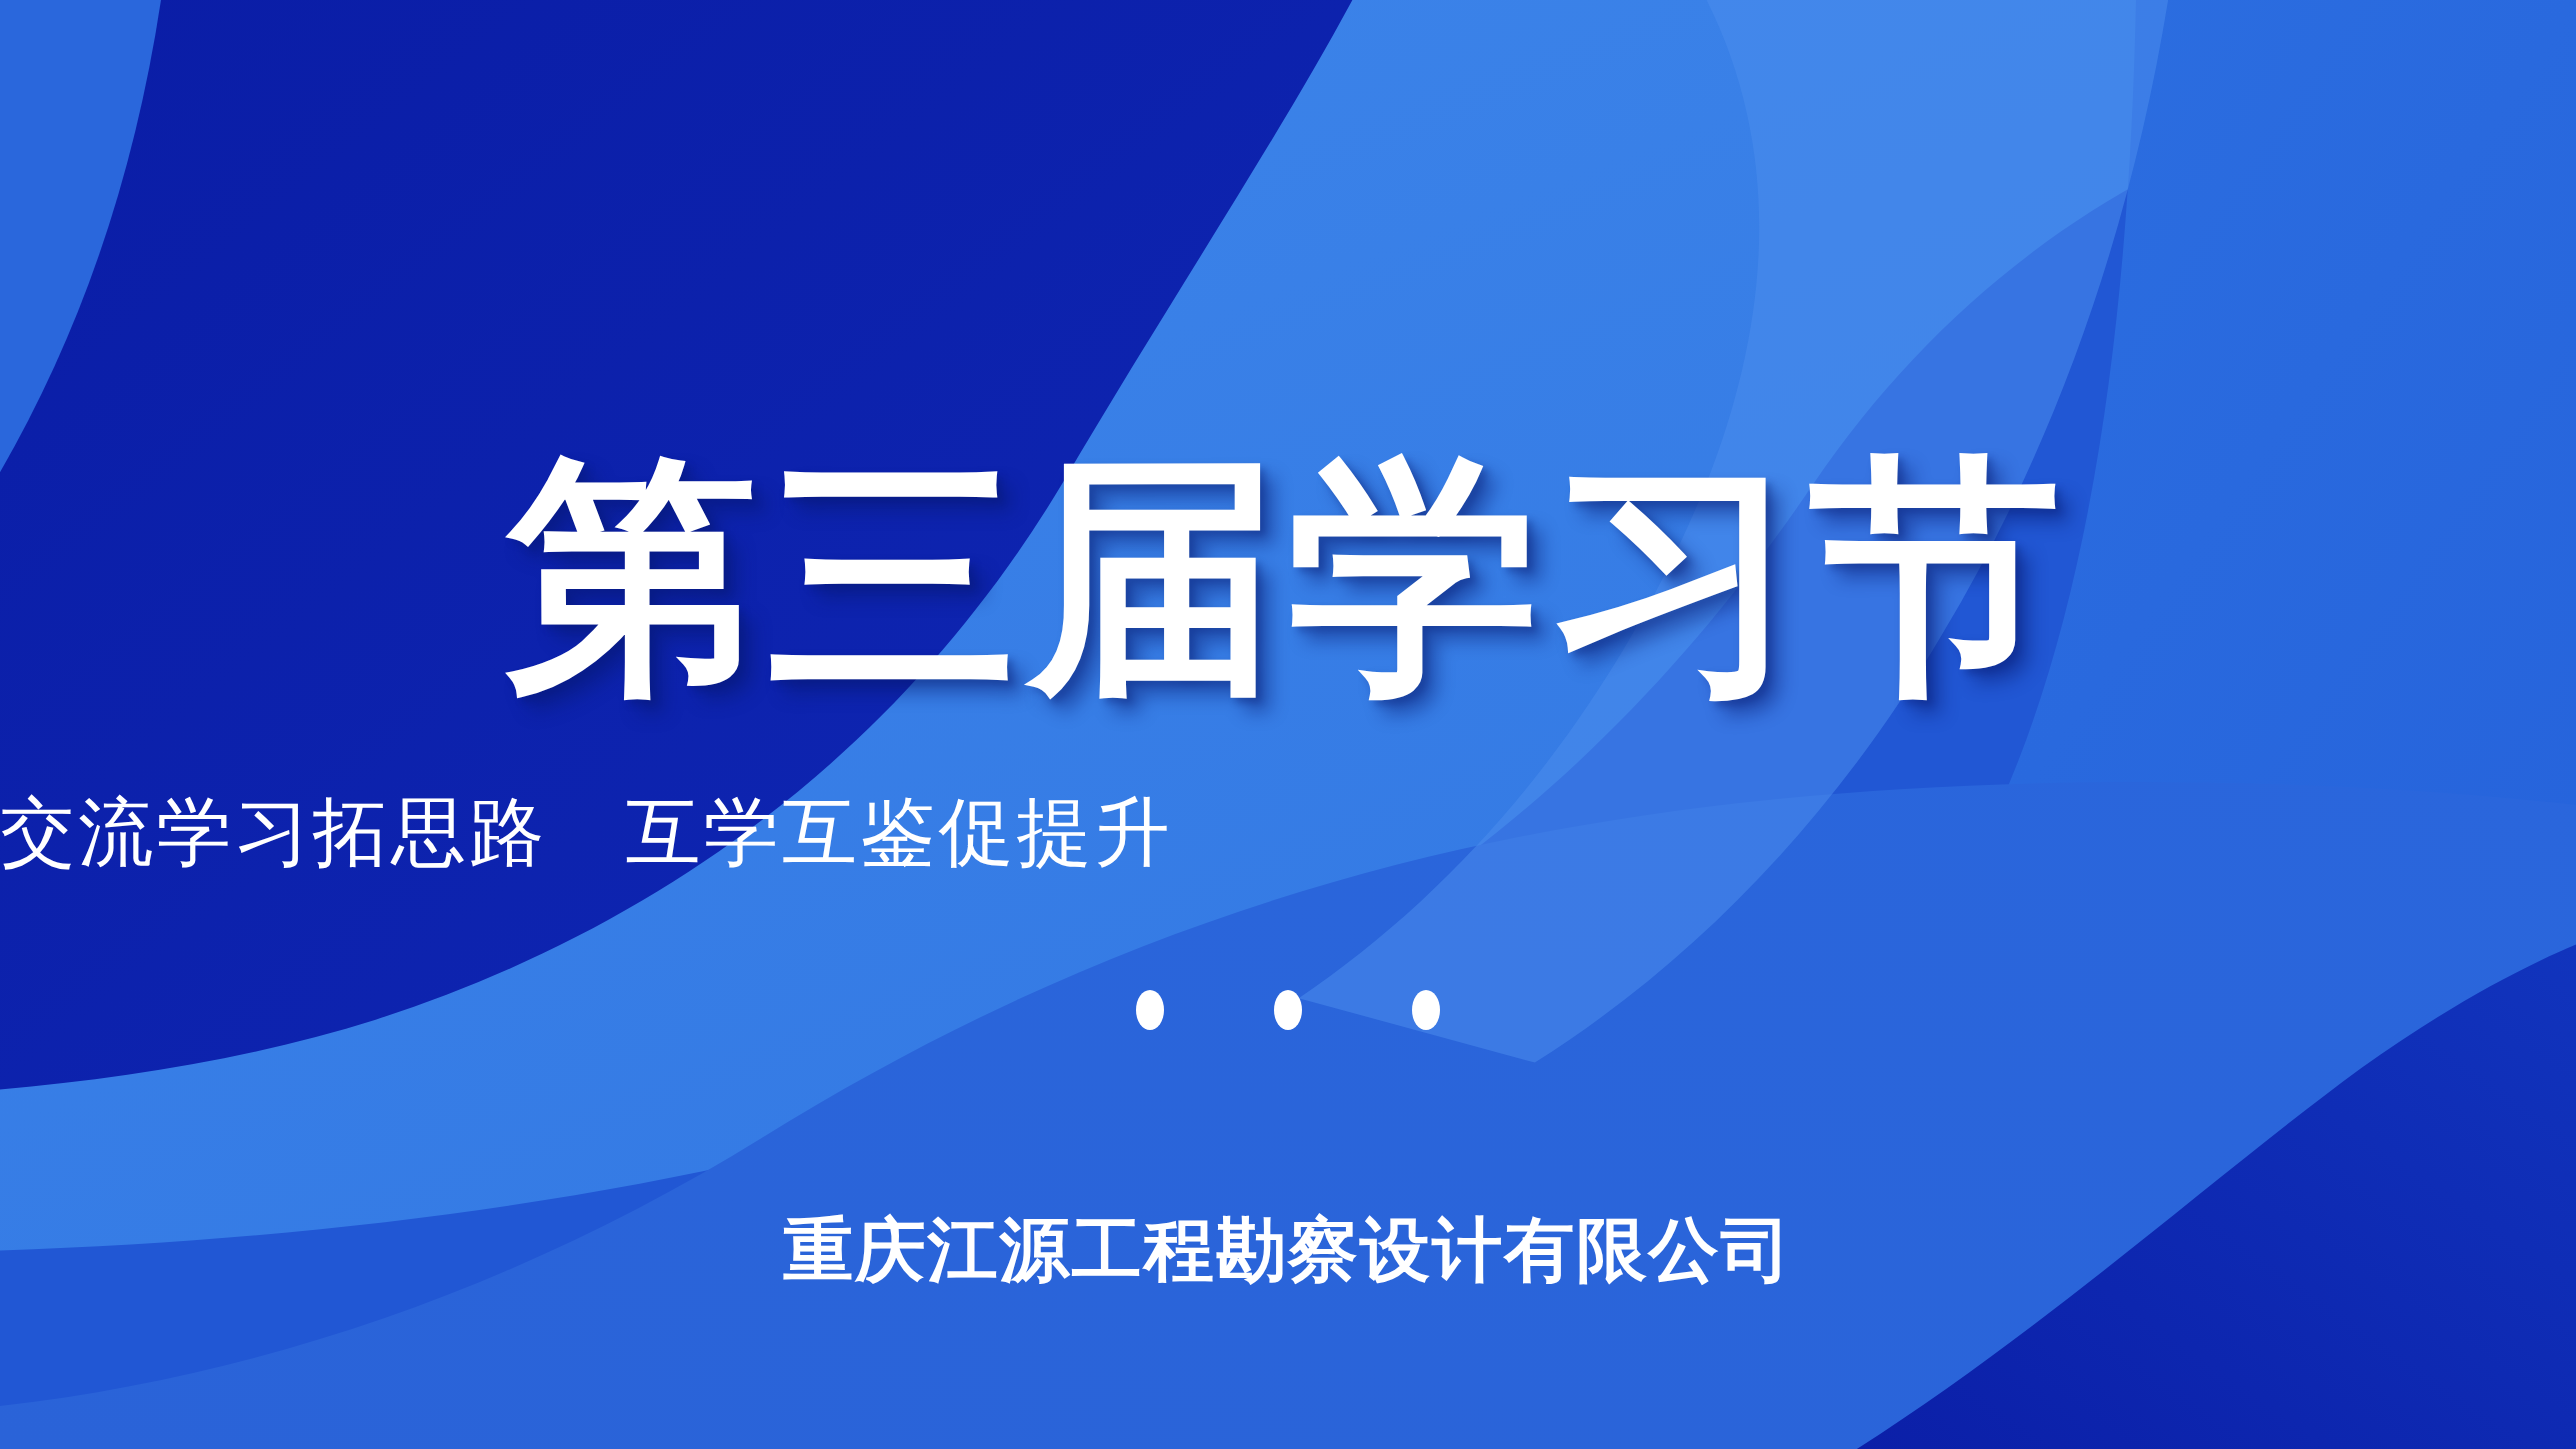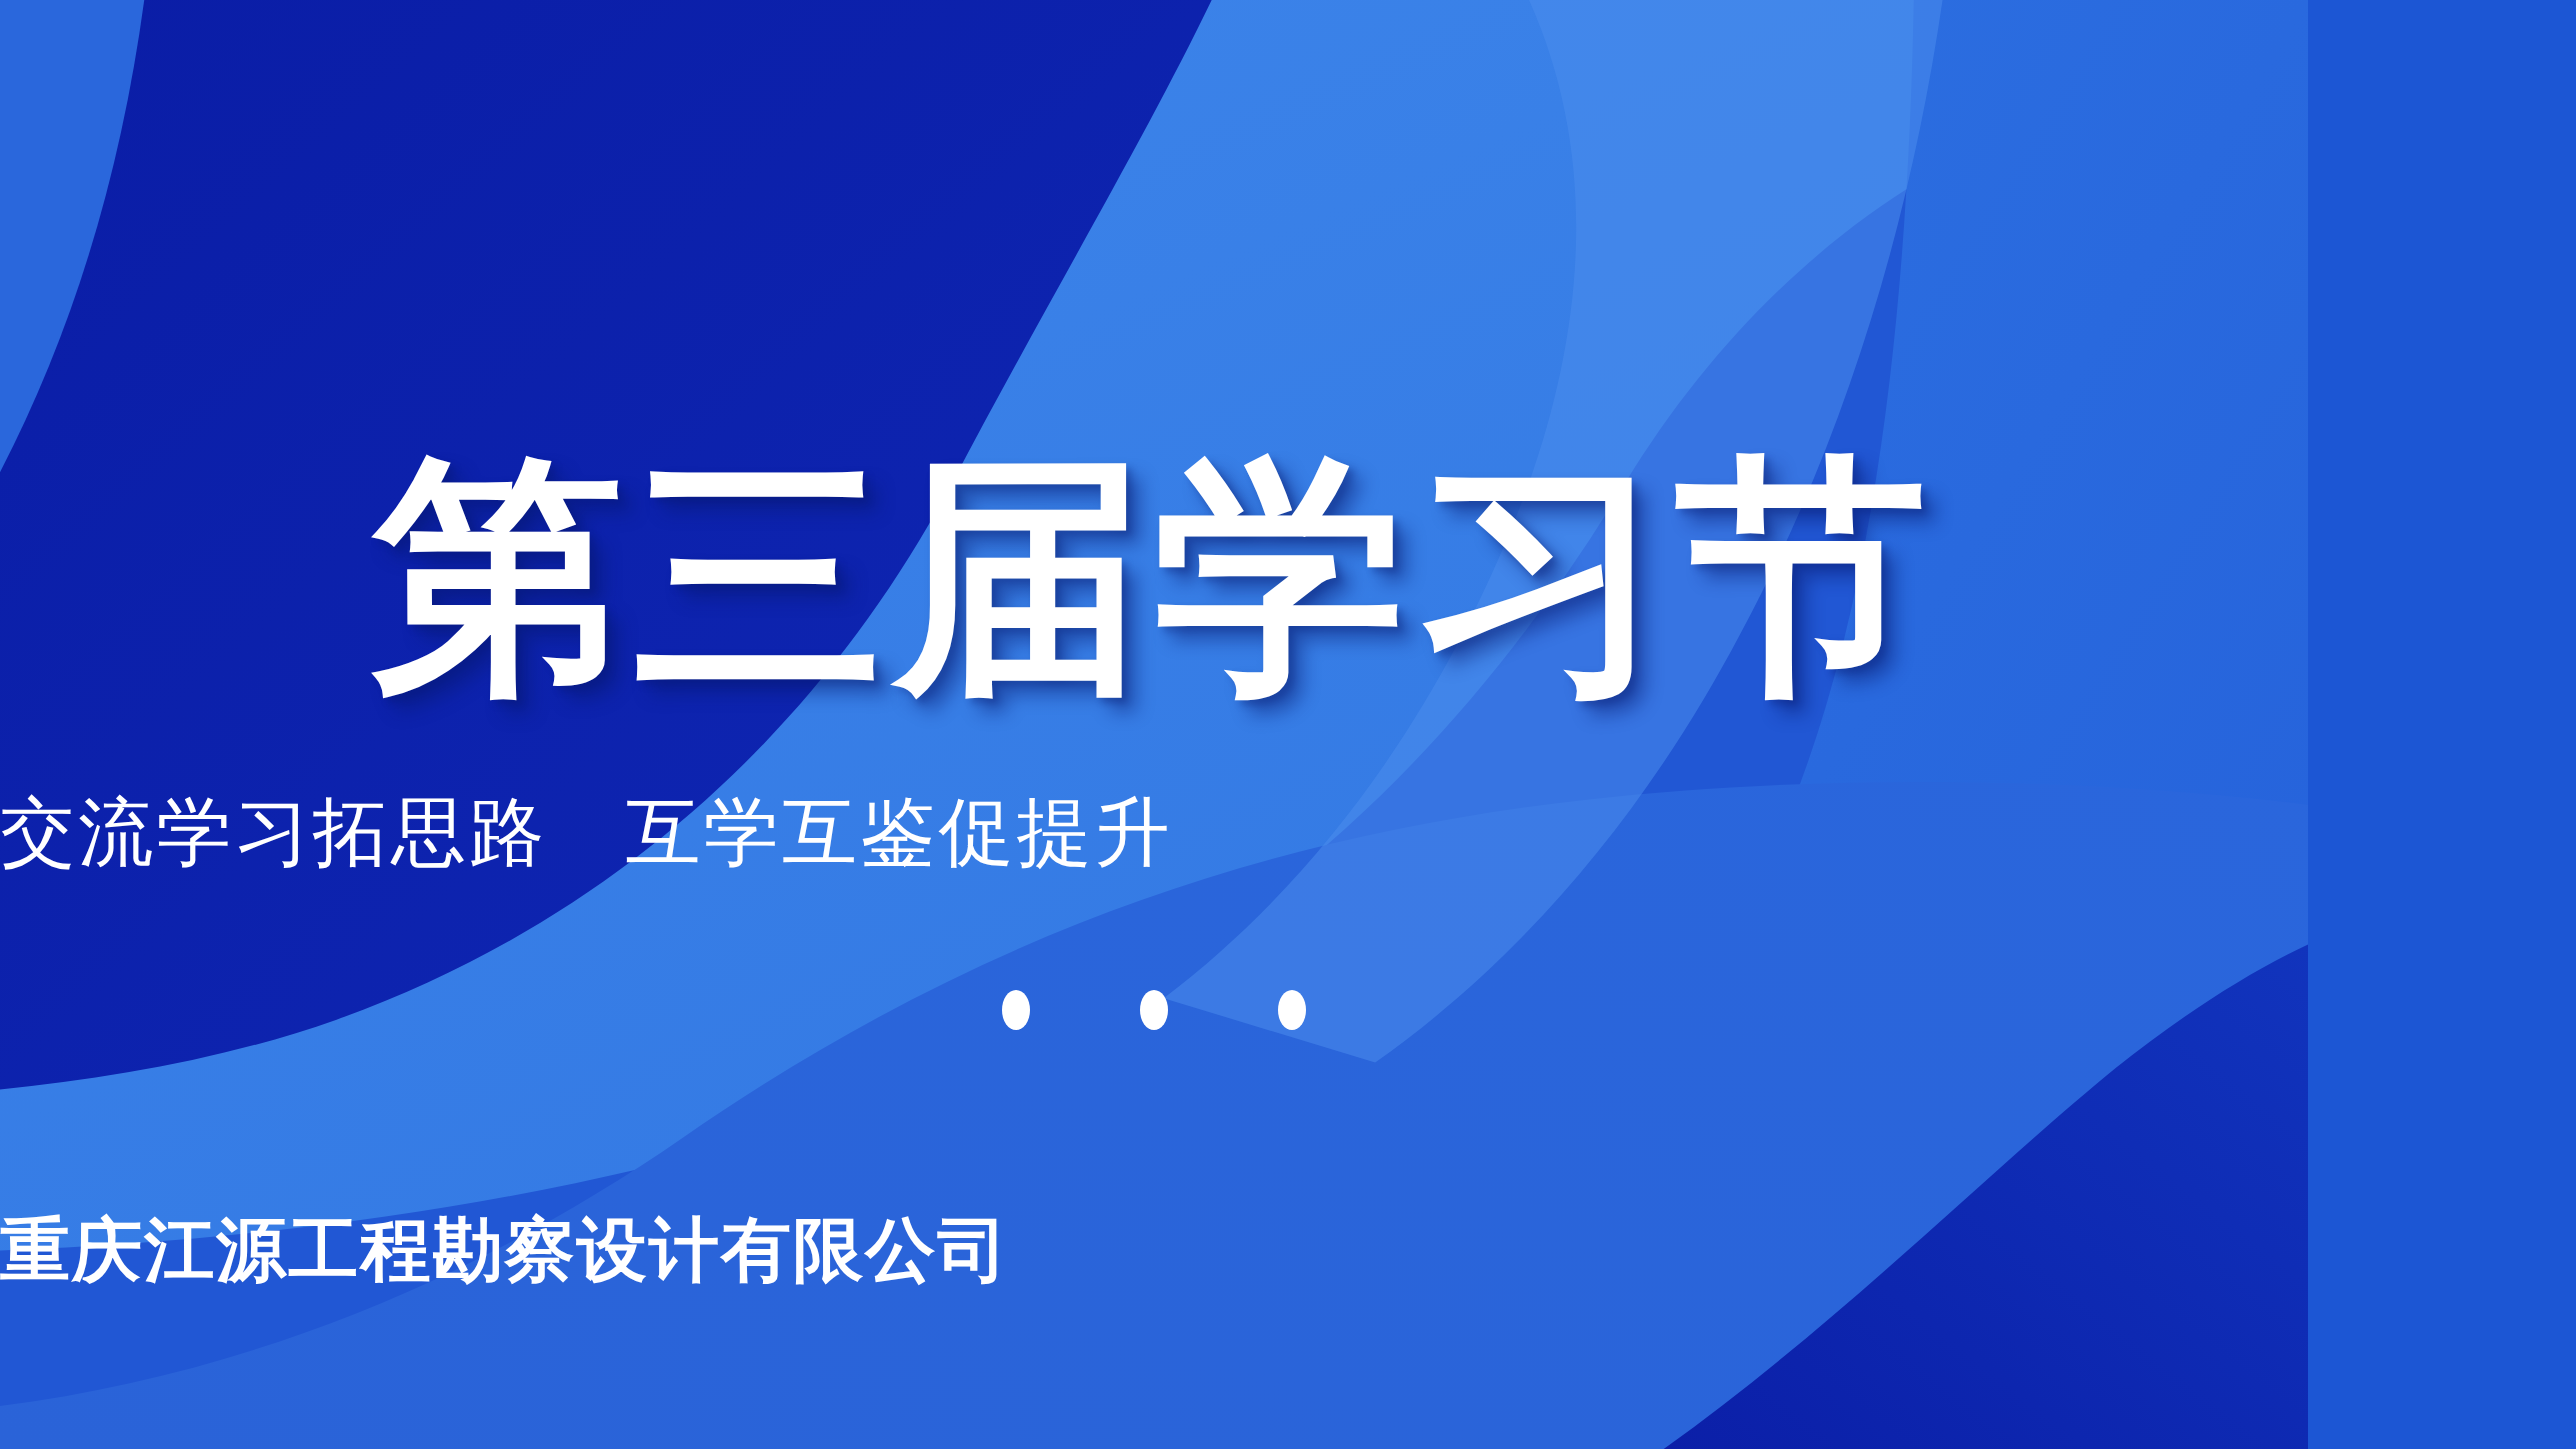--- a/index.html
+++ b/index.html
@@ -2,21 +2,21 @@
 <html style="font-size:8.6px"><head>
 <meta charset="utf-8">
 <style>
   html, body {
     margin: 0;
     padding: 0;
     background: #1c56d4;
   }
   #poster {
     position: relative;
-    width: 2308px;
+    width: 2576px;
     height: 1449px;
     overflow: hidden;
     background: #2157d4;
     font-family: "Liberation Sans", "DejaVu Sans", sans-serif;
   }
 
   
   .bg-layer {
     position: absolute;
     inset: 0;
@@ -82,21 +82,21 @@
     height: 40px;
     border-radius: 50%;
     background: #ffffff;
   }
 
   .company {
     position: absolute;
     top: 1208px;
     left: 0;
     right: 0;
-    text-align: left;
+    text-align: center;
     color: #ffffff;
     font-size: 70px;
     line-height: 1.2;
     font-weight: 700;
     letter-spacing: 2.1px;
     white-space: nowrap;
     font-family: "DejaVu Sans", "Liberation Sans", sans-serif;
   }
 </style>
 </head>

